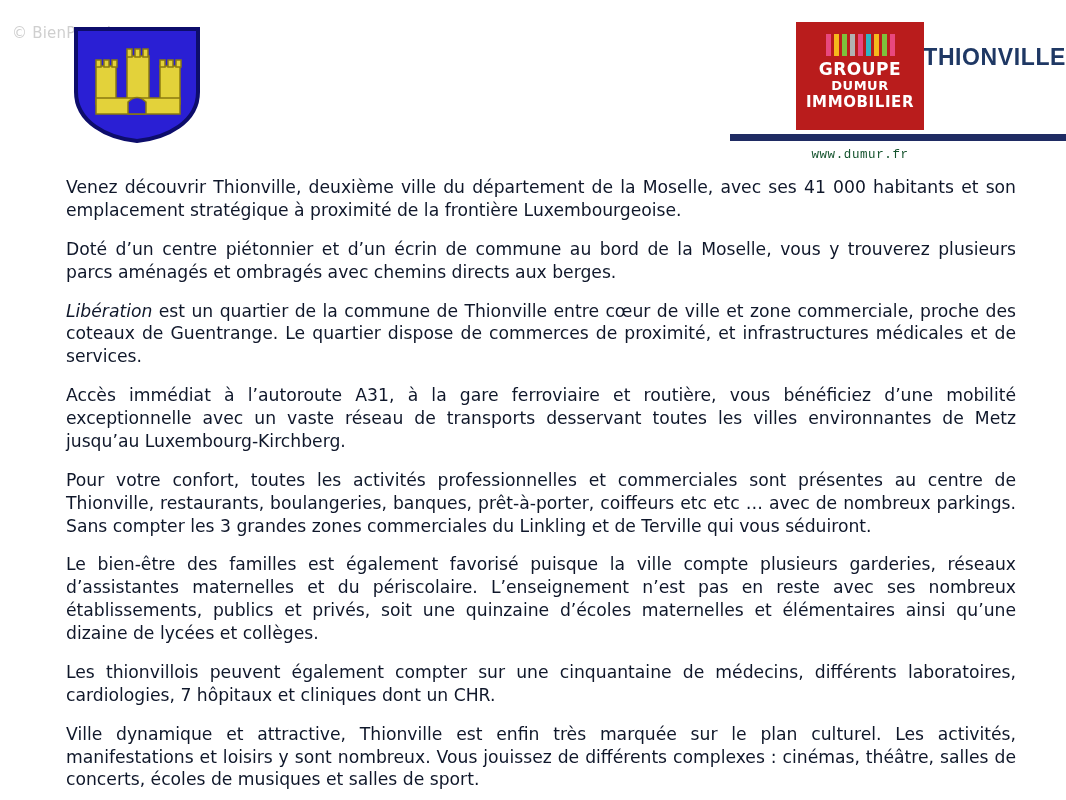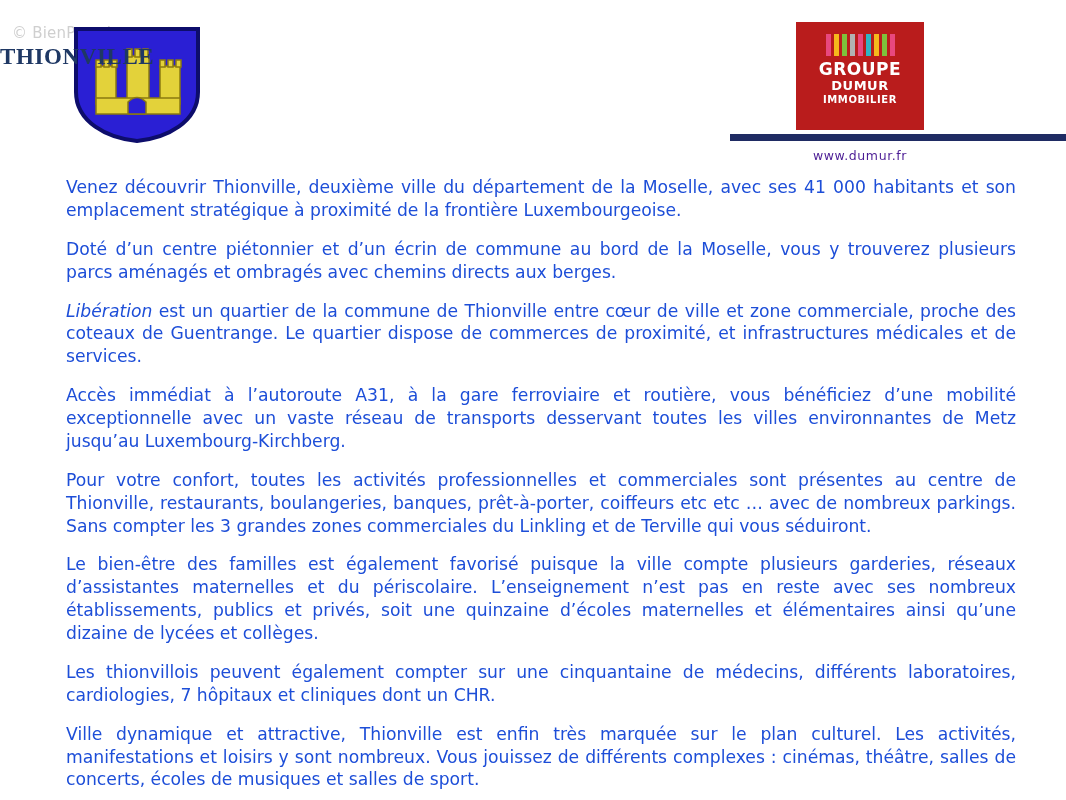--- a/index.html
+++ b/index.html
@@ -49,22 +49,22 @@
     height: 118px;
   }
   .crest svg { display:block; }
 
   
   .doc-title {
     position: absolute;
     left: 0;
     right: 0;
     top: 44px;
-    text-align: left;
-    font-family: Liberation Serif, serif;
+    text-align: right;
+    font-family: Liberation Sans, sans-serif;
     font-weight: bold;
     font-size: 23px;
     letter-spacing: 0.6px;
     color: #1f3864;
   }
 
   
   .logo-wrap {
     position: absolute;
     right: 76px;
@@ -106,55 +106,56 @@
     font-size: 17px;
     font-weight: bold;
     letter-spacing: 0.5px;
   }
   .logo-words .w2 {
     font-size: 13px;
     font-weight: bold;
     letter-spacing: 0.5px;
   }
   .logo-words .w3 {
-    font-size: 10px;
+    font-size: 15px;
     font-weight: bold;
     letter-spacing: 0.6px;
   }
   .logo-rule {
     position: absolute;
     top: 112px;
     left: 0;
     width: 360px;
     height: 7px;
     background: #1f2b63;
   }
   .logo-url {
     position: absolute;
     top: 126px;
     left: 0;
     right: 0;
     text-align: center;
     font-size: 12.5px;
-    color: #4c1d95;
+    color: #14532d;
     letter-spacing: 0.6px;
+    font-family: Liberation Mono, monospace;
   }
 
   
   .content {
     position: absolute;
     left: 66px;
     right: 50px;
     top: 176px;
   }
   p.para {
     margin: 0 0 16px 0;
     font-size: 17.2px;
     line-height: 1.33;
-    color: #1d4ed8;
+    color: #0f172a;
     text-align: justify;
     text-justify: inter-word;
   }
   .ital {
     font-style: italic;
   }
 </style>
 </head>
 <body>
 

